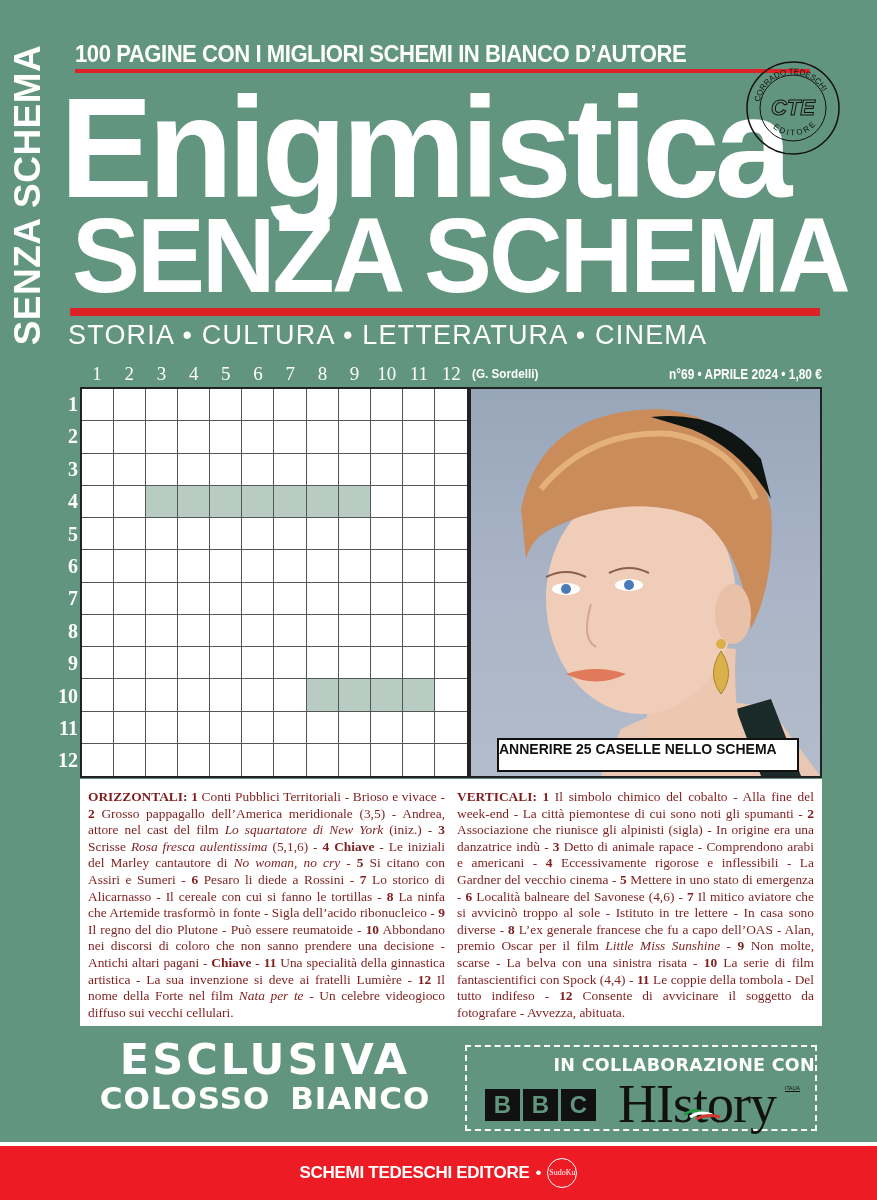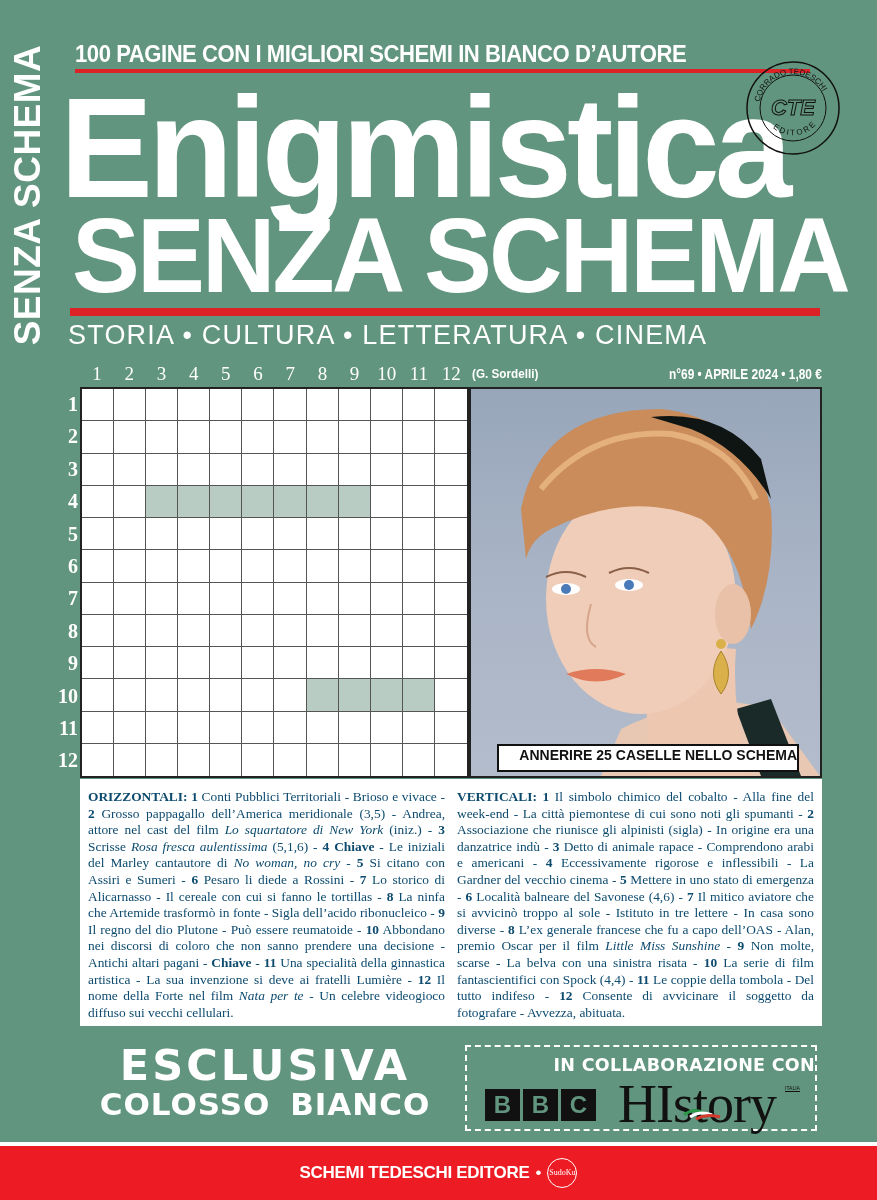--- a/index.html
+++ b/index.html
@@ -149,59 +149,59 @@
     left: 469px; top: 387px;
     width: 353px; height: 391px;
     border: 2px solid #222;
     background: linear-gradient(180deg, #98a6ba 0%, #a9b4c6 50%, #b3bccb 100%);
     overflow: hidden;
   }
   .photo svg { position: absolute; left: 0; top: 0; }
   .photo-caption {
     position: absolute;
     left: 26px; bottom: 4px;
-    width: 302px; height: 28px;
+    width: 302px; height: 34px;
     background: #fff;
     border: 2px solid #111;
     color: #111;
     font-weight: bold;
     font-size: 14px;
-    text-align: right;
+    text-align: left;
     line-height: 18px;
     white-space: nowrap;
   }
   .clues {
     position: absolute;
     left: 80px; top: 779px;
     width: 742px; height: 247px;
     background: #fff;
     color: #111;
     display: flex;
     padding: 10px 8px 6px 8px;
     gap: 12px;
   }
   .clue-col {
     flex: 1;
     font-family: "Liberation Serif", serif;
     font-size: 13.4px;
     line-height: 16.6px;
     text-align: justify;
-    color: #0c4a6e;
+    color: #7f1d1d;
   }
   .clue-col b { font-weight: bold; }
   .clue-col i { font-style: italic; }
   .exclusive {
     position: absolute;
     left: 80px; top: 1037px;
     width: 370px;
     text-align: center;
     font-family: "DejaVu Sans", sans-serif;
     font-weight: bold;
   }
-  .ex1 { font-size: 43px; line-height: 44px; letter-spacing: 3px; margin-top: 6px; }
+  .ex1 { font-size: 43px; line-height: 44px; letter-spacing: 3px; }
   .ex2 { font-size: 15.5px; line-height: 18px; letter-spacing: 1.2px; word-spacing: 6px; }
   .ex3 { font-size: 31px; line-height: 34px; letter-spacing: 1px; word-spacing: 8px; }
   .collab {
     position: absolute;
     left: 465px; top: 1045px;
     width: 352px; height: 86px;
     border: 2px dashed #fff;
   }
   .collab-label {
     position: absolute;

